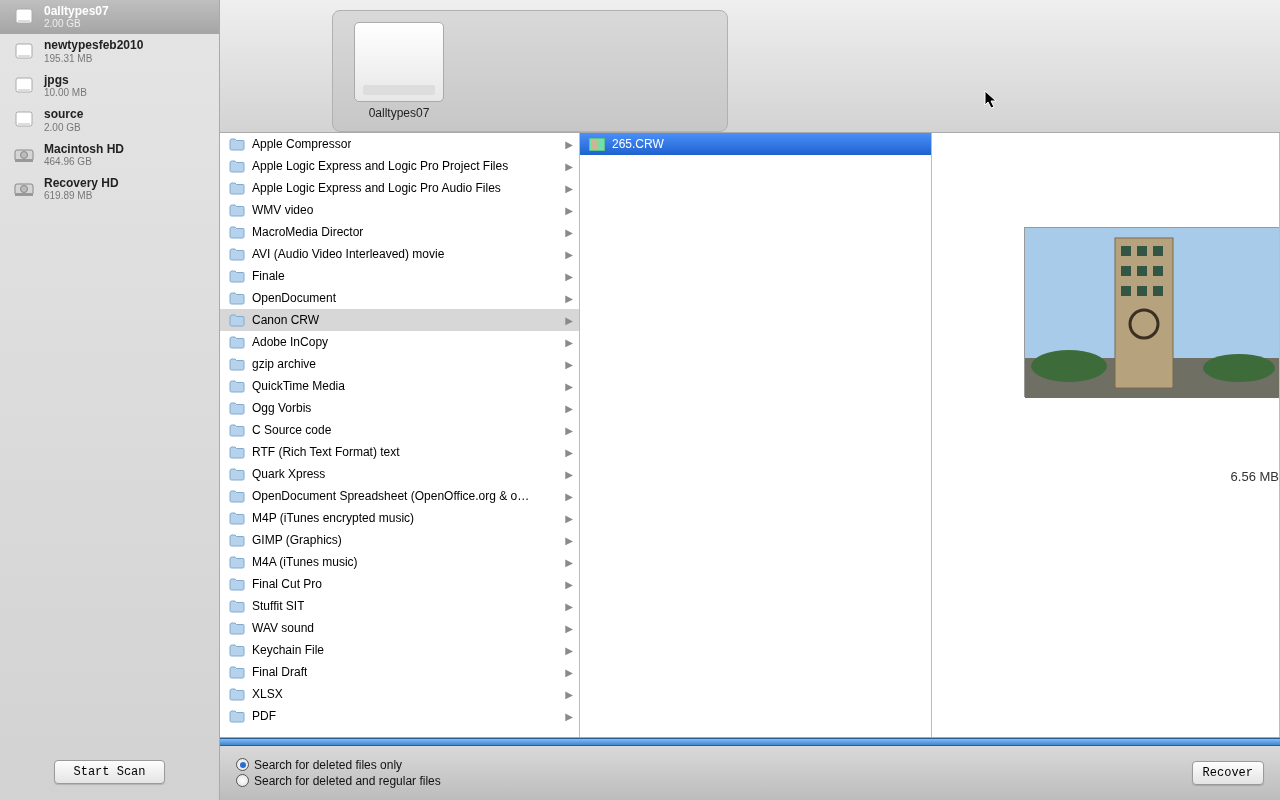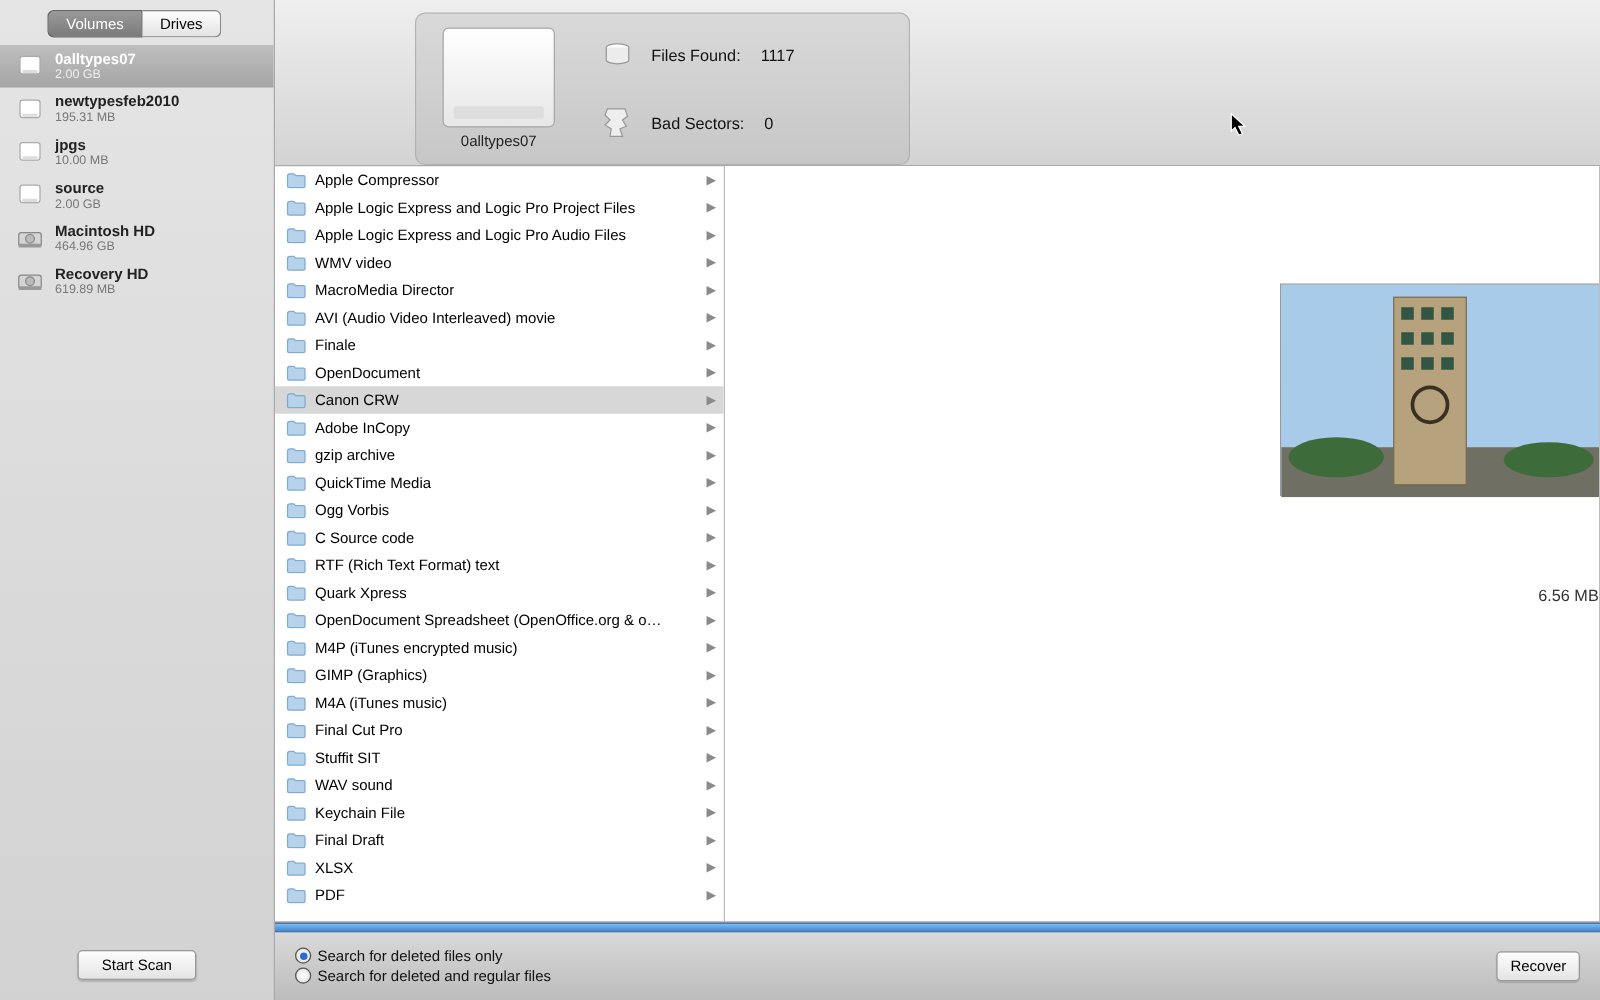--- a/index.html
+++ b/index.html
@@ -16,21 +16,21 @@
   .volumes { flex:1; overflow:auto; }
   .vol-item { display:flex; align-items:center; gap:8px; padding:4px 8px 4px 12px; cursor:default;}
   .vol-item.selected { background:linear-gradient(#bfbfbf,#a5a5a5); }
   .vol-item.selected .vol-name{color:#fff;}
   .vol-item.selected .vol-size{color:#eee;}
   .vol-icon { width:24px; height:24px; display:flex; align-items:center; justify-content:center;}
   .vol-name { font-size:12px; font-weight:bold; color:#222;}
   .vol-size { font-size:10px; color:#777;}
   .vol-text { display:flex; flex-direction:column; line-height:1.2;}
   .sidebar-bottom { padding:14px 0 16px 0; display:flex; justify-content:center;}
-  .btn { font-size:12px; padding:4px 18px; background:linear-gradient(#fdfdfd,#e4e4e4); border:1px solid #9a9a9a; border-radius:4px; box-shadow:0 1px 0 rgba(255,255,255,.6) inset, 0 1px 1px rgba(0,0,0,.15); cursor:default;}
+  .btn { font-size:12px; padding:4px 18px; background:linear-gradient(#fdfdfd,#e4e4e4); border:1px solid #9a9a9a; border-radius:4px; box-shadow:0 1px 0 rgba(255,255,255,.6) inset, 0 1px 1px rgba(0,0,0,.15); cursor:default;font-family:Liberation Mono, monospace;}
 
   
   .main { flex:1; display:flex; flex-direction:column; }
   .header { height:132px; background:linear-gradient(#efefef,#d3d3d3); display:flex; align-items:stretch; padding:6px 0 0 0;}
   .header-card { margin:4px 0 0 112px; width:396px; height:122px; background:linear-gradient(#d9d9d9,#c7c7c7); border:1px solid #b1b1b1; border-radius:8px; display:flex; align-items:center; padding:8px 14px;}
   .drive-thumb-wrap { width:104px; text-align:center;}
   .drive-thumb { width:90px; height:80px; background:linear-gradient(#fff,#e7e7e7); border:1px solid #aaa; border-radius:5px; margin:0 auto 4px auto; position:relative;}
   .drive-thumb:after{content:""; position:absolute; left:8px; right:8px; bottom:6px; height:10px; background:#ddd; border-radius:2px;}
   .drive-label{ font-size:12px; color:#222;}
   .header-stats { margin-left:28px; display:flex; flex-direction:column; gap:24px; font-size:13px; color:#111;}
@@ -63,24 +63,20 @@
   .cursor { position:absolute; left:984px; top:90px; pointer-events:none; z-index:999;}
 
   
   svg { display:block; }
 </style>
 </head>
 <body>
 
 <div class="app">
   <div class="sidebar">
-    <div class="tabbar">
-      <div class="tab active">Volumes</div>
-      <div class="tab">Drives</div>
-    </div>
     <div class="volumes" id="volumes">
         <div class="vol-item selected">
           <span class="vol-icon">
             <svg width="22" height="22" viewBox="0 0 22 22">
               <rect x="3" y="3" width="16" height="14" rx="2" fill="#fff" stroke="#aaa"></rect>
               <rect x="5" y="14" width="12" height="2.5" fill="#ddd"></rect>
             </svg>
           </span>
           <span class="vol-text">
             <span class="vol-name">0alltypes07</span>
@@ -155,41 +151,20 @@
     </div>
   </div>
 
   <div class="main">
     <div class="header">
       <div class="header-card">
         <div class="drive-thumb-wrap">
           <div class="drive-thumb"></div>
           <div class="drive-label">0alltypes07</div>
         </div>
-        <div class="header-stats">
-          <div class="stat-row">
-            <span class="stat-ico">
-              <svg width="28" height="28" viewBox="0 0 28 28">
-                  <ellipse cx="14" cy="8" rx="9" ry="3" fill="#fff" stroke="#999"></ellipse>
-                  <path d="M5 8 v10 a9 3 0 0 0 18 0 V8" fill="#ececec" stroke="#999"></path>
-                </svg>
-            </span>
-            <span>Files Found:</span>
-            <span style="margin-left:4px;">1117</span>
-          </div>
-          <div class="stat-row">
-            <span class="stat-ico">
-              <svg width="28" height="28" viewBox="0 0 28 28">
-                  <path d="M6 3 h14 l2 6 -4 3 3 5 -5 2 2 6 h-10 l1-6 -5-3 4-4 -4-4z" fill="#eee" stroke="#999"></path>
-                </svg>
-            </span>
-            <span>Bad Sectors:</span>
-            <span style="margin-left:4px;">0</span>
-          </div>
-        </div>
       </div>
     </div>
 
     <div class="browser">
       <div class="col col1" id="col1">
           <div class="row">
             <span class="fico">
               <svg width="16" height="13" viewBox="0 0 16 13">
                 <path d="M1 3 q0-2 2-2 h3 l1.5 1.5 H14 q1 0 1 1 v7 q0 1.5-1.5 1.5 h-11 Q1 12 1 10.5z" fill="#b7d3ec" stroke="#7faad1"></path>
               </svg>
@@ -423,20 +398,31 @@
             <span class="arrow">▶</span>
           </div>
           <div class="row">
             <span class="fico">
               <svg width="16" height="13" viewBox="0 0 16 13">
                 <path d="M1 3 q0-2 2-2 h3 l1.5 1.5 H14 q1 0 1 1 v7 q0 1.5-1.5 1.5 h-11 Q1 12 1 10.5z" fill="#b7d3ec" stroke="#7faad1"></path>
               </svg>
             </span>
             <span class="fname">PDF</span>
             <span class="arrow">▶</span>
+          </div>
+        </div>
+      <div class="col col2" id="col2">
+          <div class="row selected-blue">
+            <span class="fico">
+              <svg width="16" height="13" viewBox="0 0 16 13">
+                <rect width="16" height="13" fill="#7da" stroke="#4a7"></rect>
+                <rect x="3" y="2" width="6" height="9" fill="#c9b88f"></rect>
+              </svg>
+            </span>
+            <span class="fname">265.CRW</span>
           </div>
         </div>
       <div class="col col3">
         <div class="preview-img">
           <svg width="255" height="170" viewBox="0 0 255 170" style="position:absolute;inset:0;">
             <rect width="255" height="170" fill="#a7cbe8"></rect>
             <rect x="0" y="130" width="255" height="40" fill="#6f6f63"></rect>
             <rect x="90" y="10" width="58" height="150" fill="#b6a37e" stroke="#7a6a4f"></rect>
             <rect x="96" y="18" width="10" height="10" fill="#354"></rect>
               <rect x="112" y="18" width="10" height="10" fill="#354"></rect>

